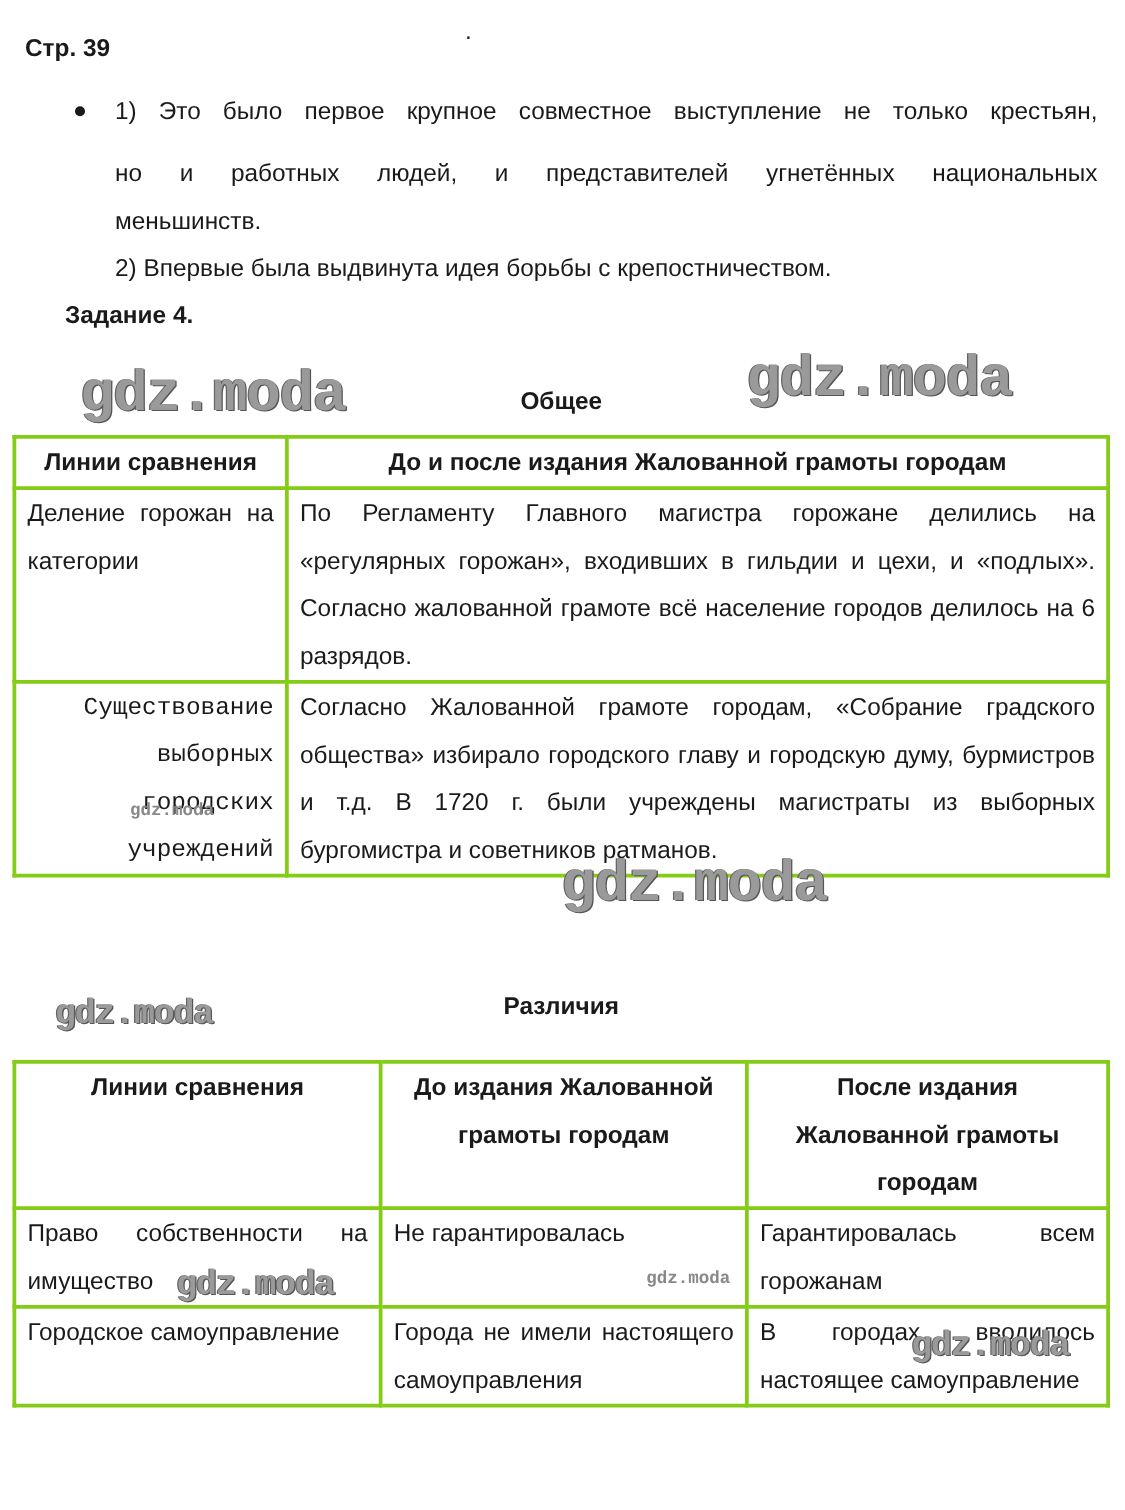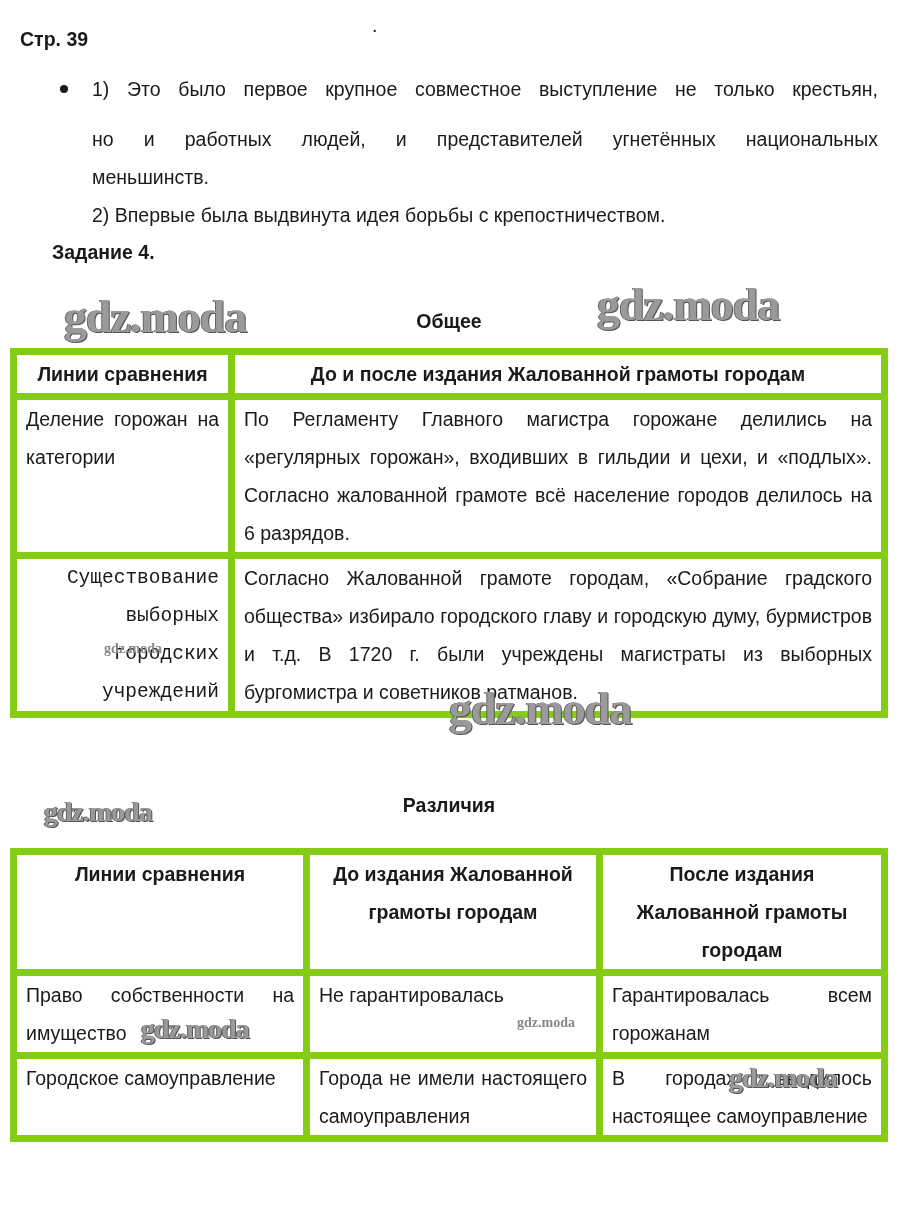--- a/index.html
+++ b/index.html
@@ -11,30 +11,30 @@
   .stray-dot { position: absolute; left: 372px; top: 14px; font-size: 19.5px; }
   .bullet-list { position: absolute; left: 56px; top: 70px; width: 822px; }
   .bullet-item { position: relative; padding-left: 36px; line-height: 38px; text-align: justify; }
   .bullet-dot { position: absolute; left: 4px; top: 15px; width: 8px; height: 8px; border-radius: 50%; background: #1a1a1a; }
   .bullet-line { display: block; }
   .task-title { position: absolute; left: 33px; top: 241px; font-weight: bold; font-size: 19.5px; margin-left: 19px; }
   .section-title { position: absolute; font-weight: bold; font-size: 19.5px; text-align: center; width: 200px; }
   .sec-common { left: 349px; top: 310px; }
   .sec-diff { left: 349px; top: 794px; }
   table { position: absolute; border-collapse: collapse; table-layout: fixed; font-size: 19.5px; }
-  td, th { border: 7px solid #84cc16; vertical-align: top; line-height: 38px; padding: 0 9px; text-align: justify; }
+  td, th { border: 3px solid #84cc16; vertical-align: top; line-height: 38px; padding: 0 9px; text-align: justify; }
   th { font-weight: bold; text-align: center; }
   .t1 { left: 10px; top: 348px; width: 878px; }
   .t1 col.c1 { width: 218px; }
   .t1 th { height: 38px; padding-top: 0; }
   .t2 { left: 10px; top: 848px; width: 878px; }
   .t2 col.c1 { width: 293px; }
   .t2 col.c2 { width: 293px; }
   .watermark {
-    position: absolute; font-family: Liberation Serif, serif; font-weight: bold;
+    position: absolute; font-family: Liberation Mono, monospace; font-weight: bold;
     color: #9a9a9a; letter-spacing: -1px;
     text-shadow: 1px 1px 0 #555, -1px 0 0 #666;
     text-align: right;
   }
   .wm-lg { font-size: 46px; }
   .wm-md { font-size: 28px; }
   .wm-sm { font-size: 14px; color: #888; text-shadow: none; letter-spacing: 0; }
 </style>
 </head>
 <body>

